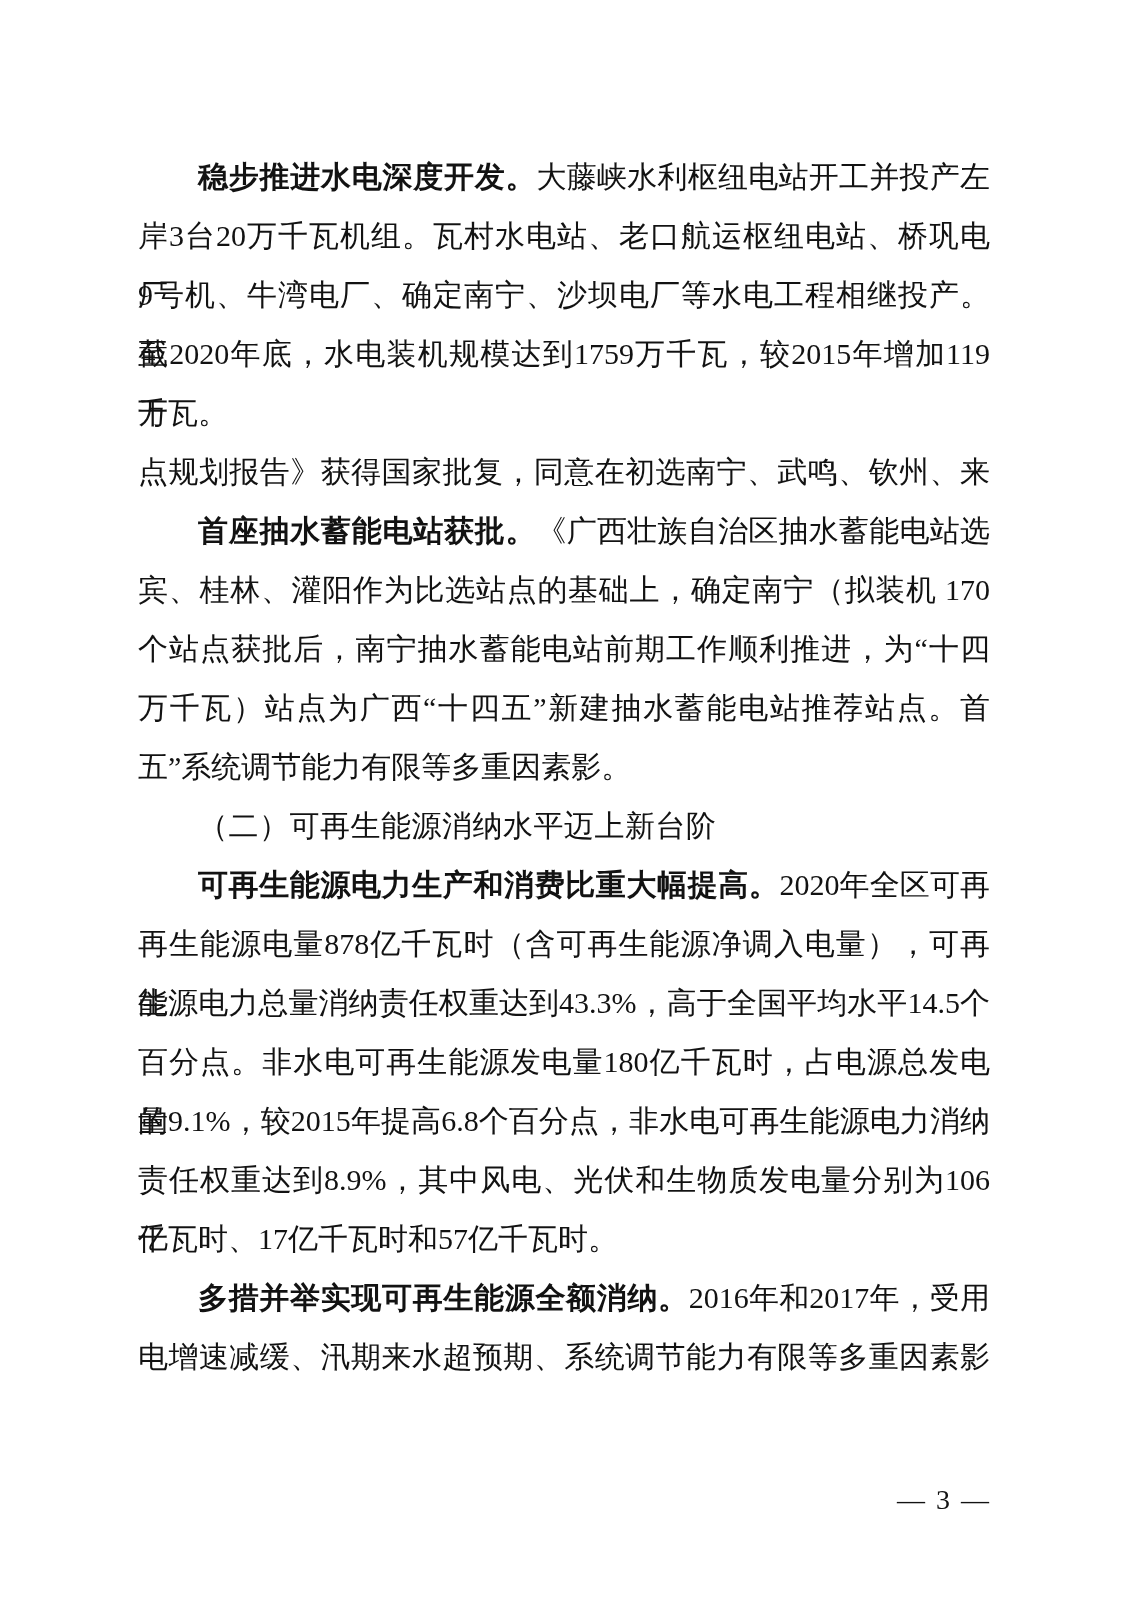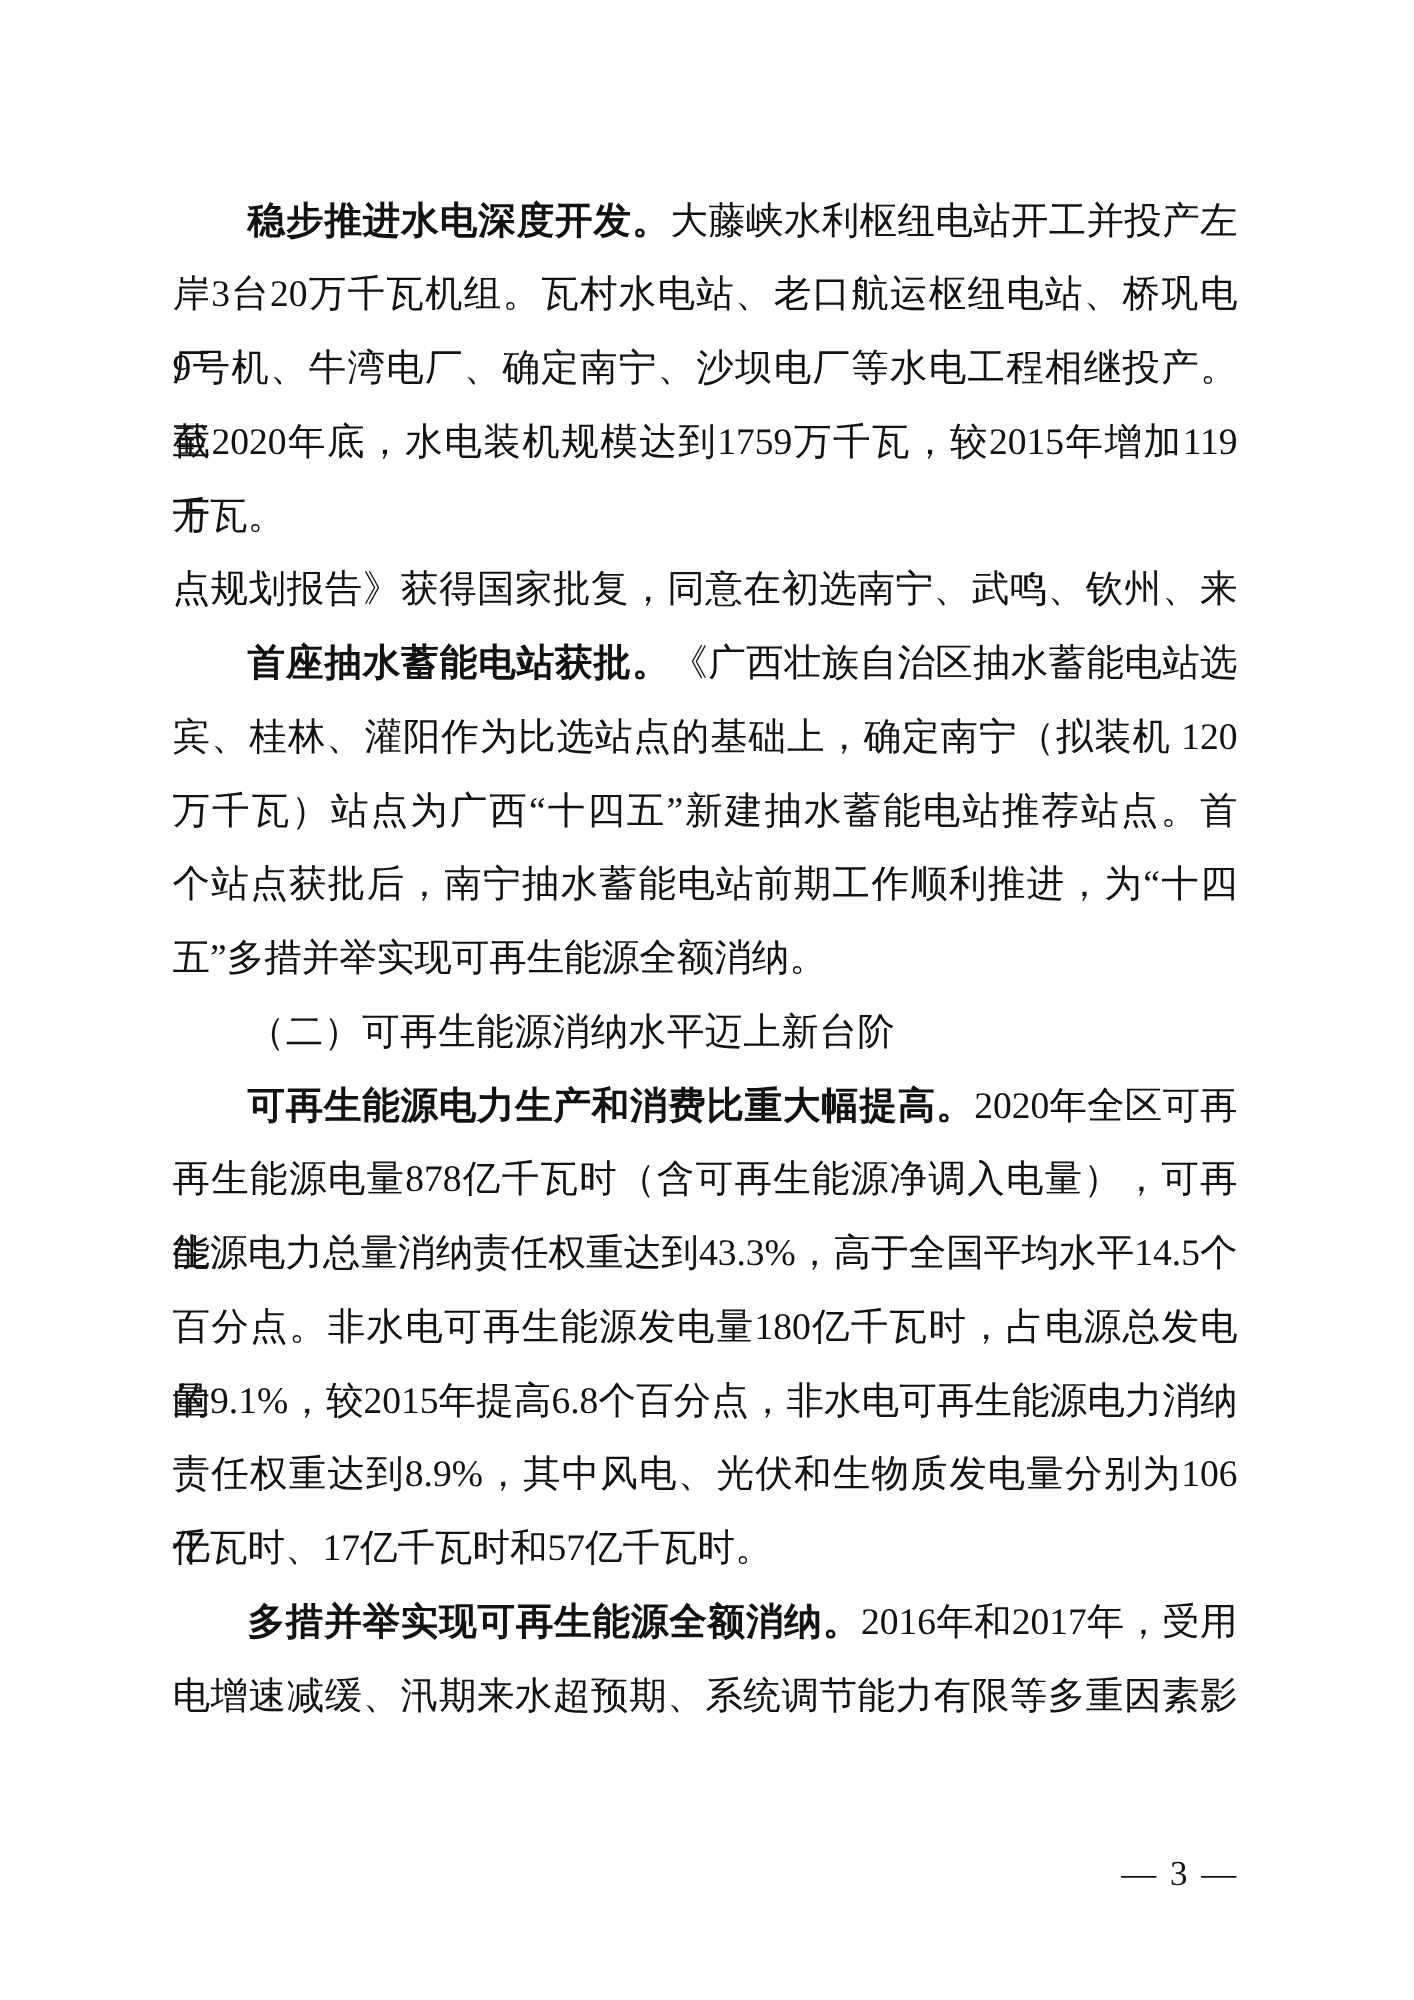--- a/index.html
+++ b/index.html
@@ -69,24 +69,24 @@
       <div class="line first"><b class="lead">稳步推进水电深度开发。</b><span>大藤峡水利枢纽电站开工并投产左</span></div>
       <div class="line">岸3台20万千瓦机组。瓦村水电站、老口航运枢纽电站、桥巩电厂</div>
       <div class="line">9号机、牛湾电厂、确定南宁、沙坝电厂等水电工程相继投产。截</div>
       <div class="line">至2020年底，水电装机规模达到1759万千瓦，较2015年增加119万</div>
       <div class="line end">千瓦。</div>
     </div>
 
     <div>
       <div class="line">点规划报告》获得国家批复，同意在初选南宁、武鸣、钦州、来</div>
       <div class="line first"><b class="lead">首座抽水蓄能电站获批。</b><span>《广西壮族自治区抽水蓄能电站选</span></div>
-      <div class="line">宾、桂林、灌阳作为比选站点的基础上，确定南宁（拟装机 120</div>
+      <div class="line">宾、桂林、灌阳作为比选站点的基础上，确定南宁（拟装机 170</div>
+      <div class="line">个站点获批后，南宁抽水蓄能电站前期工作顺利推进，为“十四</div>
       <div class="line">万千瓦）站点为广西“十四五”新建抽水蓄能电站推荐站点。首</div>
-      <div class="line">个站点获批后，南宁抽水蓄能电站前期工作顺利推进，为“十四</div>
-      <div class="line end">五”多措并举实现可再生能源全额消纳。</div>
+      <div class="line end">五”系统调节能力有限等多重因素影。</div>
     </div>
 
     <div class="heading-line">（二）可再生能源消纳水平迈上新台阶</div>
 
     <div>
       <div class="line first"><b class="lead">可再生能源电力生产和消费比重大幅提高。</b><span>2020年全区可再</span></div>
       <div class="line">再生能源电量878亿千瓦时（含可再生能源净调入电量），可再生</div>
       <div class="line">能源电力总量消纳责任权重达到43.3%，高于全国平均水平14.5个</div>
       <div class="line">百分点。非水电可再生能源发电量180亿千瓦时，占电源总发电量</div>
       <div class="line">的9.1%，较2015年提高6.8个百分点，非水电可再生能源电力消纳</div>

